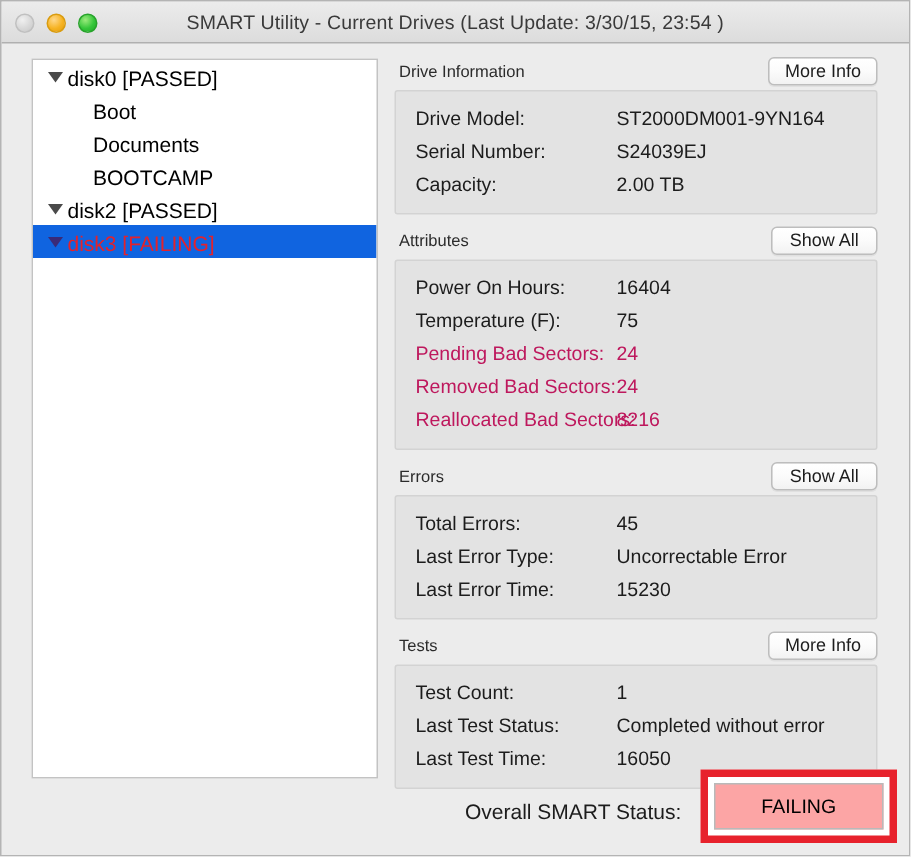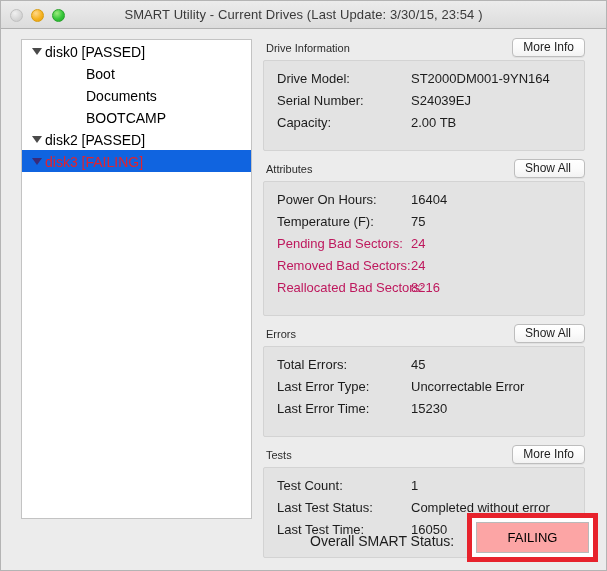--- a/index.html
+++ b/index.html
@@ -82,21 +82,21 @@
 
   .tree-row {
     height: 22px;
     line-height: 22px;
     font-size: 14px;
     color: #000000;
     white-space: nowrap;
     padding-left: 10px;
     position: relative;
   }
-  .tree-row.child { padding-left: 64px; }
+  .tree-row.child { padding-left: 40px; }
   .tree-row.selected {
     background: #1064e0;
   }
   .tree-row.selected .row-label { color: #e4222c; margin-top: 36px; }
   .tree-row.selected .disclosure { border-top-color: #3a2a78; }
 
   .disclosure {
     display: inline-block;
     width: 0; height: 0;
     border-left: 5px solid transparent;
@@ -132,30 +132,30 @@
     right: 0; top: -1px;
     height: 19px;
     min-width: 71px;
     padding: 0 10px;
     background: linear-gradient(to bottom, #ffffff 0%, #fbfbfb 50%, #f2f2f2 100%);
     border: 1px solid #bdbdbd;
     border-radius: 4px;
     font-size: 12px;
     color: #1d1d1d;
     line-height: 17px;
-    text-align: left;
+    text-align: center;
     font-family: "Liberation Sans", sans-serif;
     box-shadow: 0 1px 0 rgba(0,0,0,0.05);
   }
 
   .group-box {
     background: #e3e3e3;
     border: 1px solid #d3d3d3;
     border-radius: 2px;
-    padding: 7px 0 16px 0;
+    padding: 7px 0 8px 0;
   }
 
   .kv-row {
     height: 22px;
     line-height: 22px;
     position: relative;
     font-size: 13px;
     color: #1c1c1c;
   }
   .kv-label {

